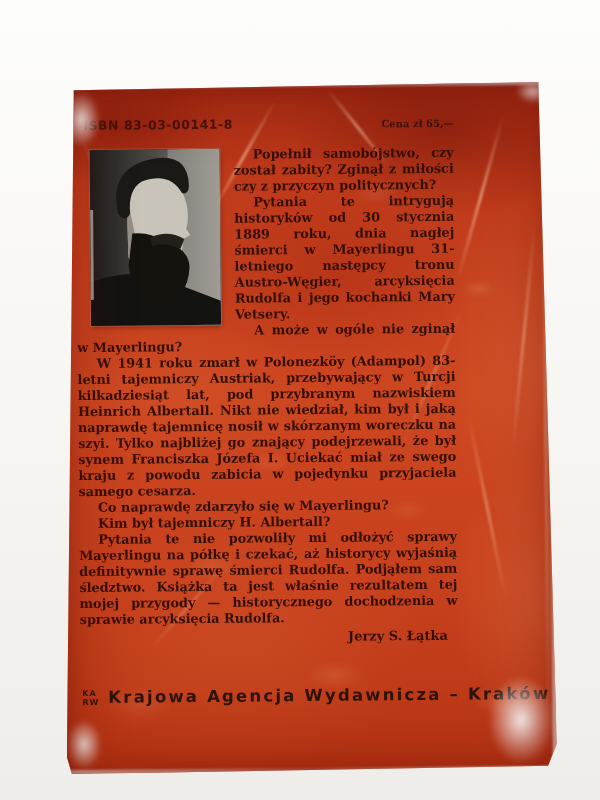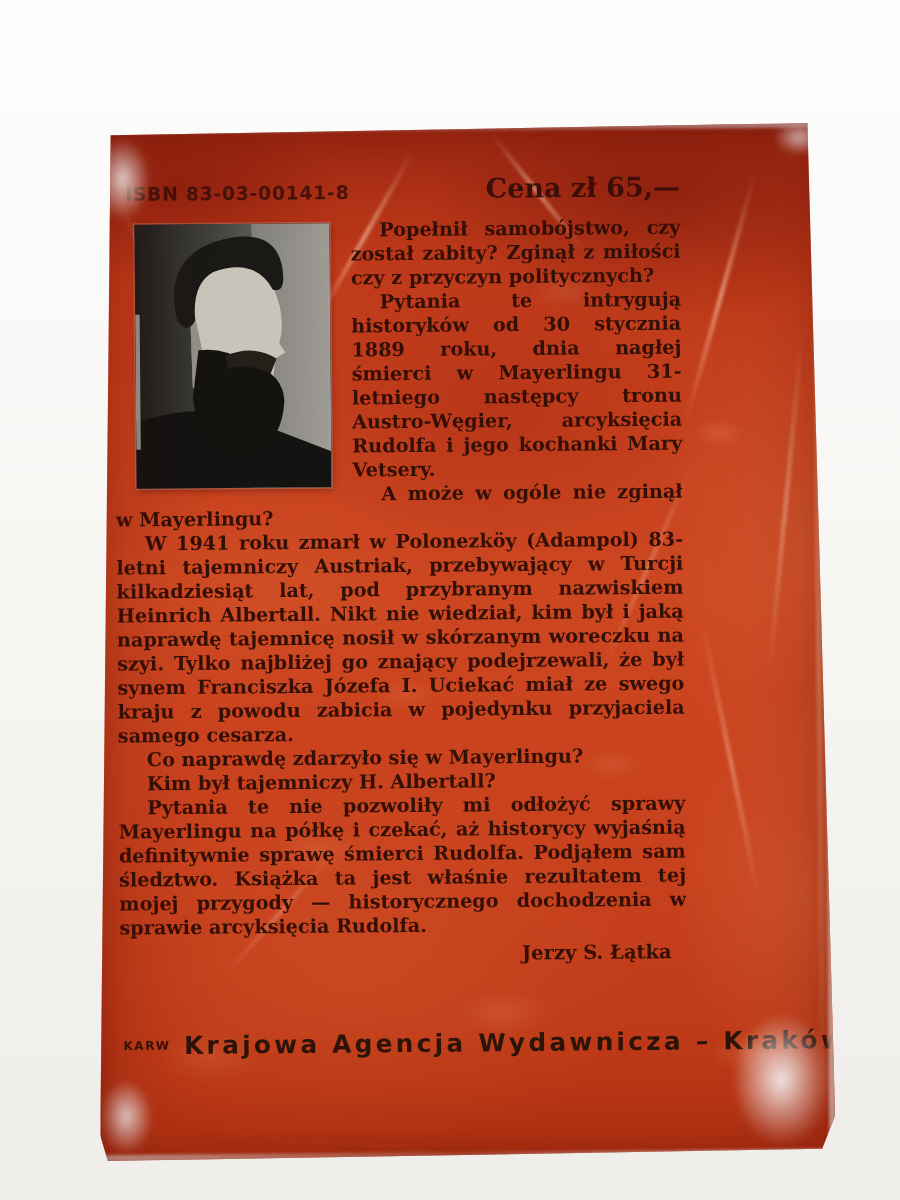--- a/index.html
+++ b/index.html
@@ -79,21 +79,21 @@
   .isbn-row {
     position: absolute; left: 14px; top: 32px; width: 378px;
     display: flex; justify-content: space-between; align-items: baseline;
     color: #3a1009;
   }
   .isbn {
     font-family: "DejaVu Sans", sans-serif;
     font-size: 12.5px; font-weight: bold; letter-spacing: .5px;
     padding-left: 8px; opacity: .88;
   }
-  .price { font-size: 18px; font-weight: bold; }
+  .price { font-size: 10px; font-weight: bold; }
 
   .text-block {
     position: absolute; left: 14px; top: 62px; width: 378px;
     color: #330f06;
     font-size: 12.8px; line-height: 16px; font-weight: bold;
     text-align: justify;
   }
   .portrait {
     float: left; width: 130px; height: 176px;
     margin: 2px 14px 5px 14px;
@@ -104,21 +104,21 @@
   .portrait svg { display: block; width: 100%; height: 100%; }
   .text-block p { text-indent: 1.5em; }
   .signature { text-align: right; padding-right: 10px; margin-top: 3px; font-size: 13px; }
 
   .publisher-row {
     position: absolute; left: 16px; top: 602px;
     display: flex; align-items: center; gap: 9px;
     color: #241208;
   }
   .kaw-logo {
-    display: flex; flex-direction: row; line-height: 9px;
+    display: flex; flex-direction: column; line-height: 9px;
     font-family: "DejaVu Sans", sans-serif; font-size: 8px; font-weight: bold;
     letter-spacing: 1px; opacity: .92;
   }
   .publisher-name {
     font-family: "DejaVu Sans", sans-serif;
     font-size: 16.5px; font-weight: bold; letter-spacing: 2.2px;
     white-space: nowrap; opacity: .95;
   }
 </style>
 </head>

